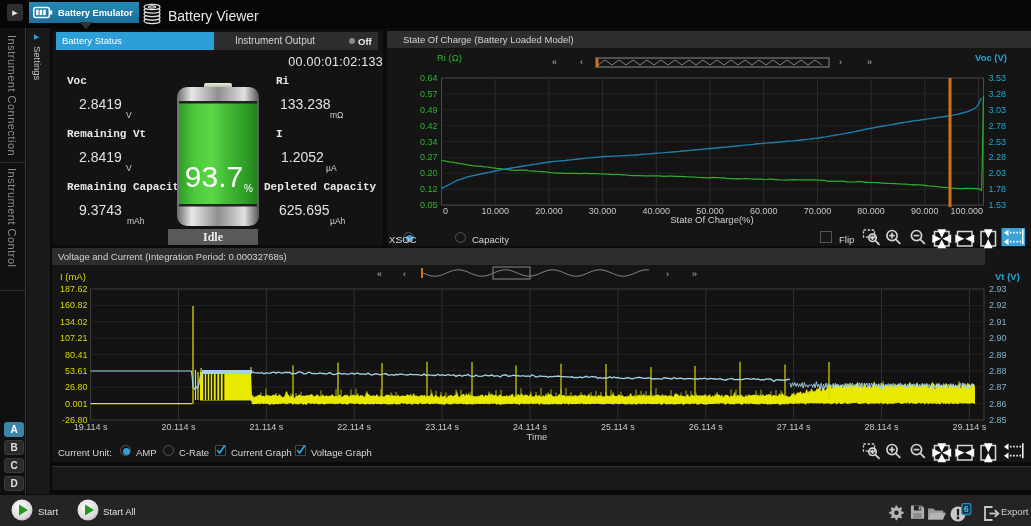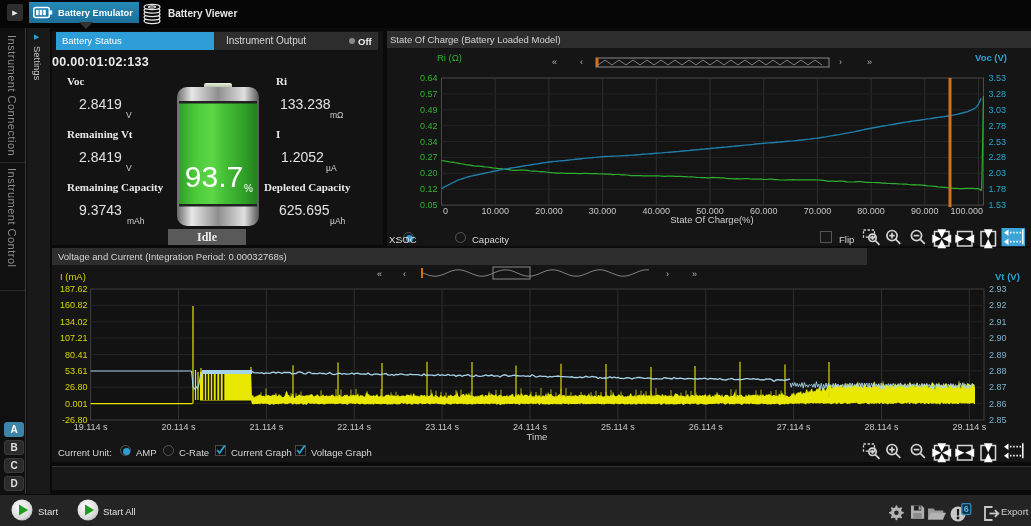--- a/index.html
+++ b/index.html
@@ -1,19 +1,19 @@
 <!DOCTYPE html>
 <html><head><meta charset="utf-8"><title>BenchVue</title><style>
 *{margin:0;padding:0;box-sizing:border-box}
 body{background:#000;font-family:"Liberation Sans",sans-serif}
 #app{position:relative;width:1031px;height:526px;background:#0a0a0a;overflow:hidden}
 .abs{position:absolute}
 .hdr{background:#2d2d2d;color:#d4d4d4;font-size:9.5px;line-height:17px}
 .rot{transform:rotate(90deg);transform-origin:0 0;color:#8e8e8e;font-size:11px;letter-spacing:.5px;white-space:nowrap}
-.lbl{font-family:Liberation Serif, serif;font-weight:bold;color:#e8e8e8;font-size:11px;white-space:nowrap}
+.lbl{font-family:Liberation Mono, monospace;font-weight:bold;color:#e8e8e8;font-size:11px;white-space:nowrap}
 .val{color:#e2e2e2;font-size:14px}
 .unit{color:#cfcfcf;font-size:8.5px}
 .ctl{color:#d8d8d8;font-size:9.5px;white-space:nowrap}
 svg{display:block}
 svg text{font-family:"Liberation Sans",sans-serif}
 </style></head><body>
 <div id="app">
 
 <div class="abs" style="left:0;top:0;width:1031px;height:28px;background:#060606"></div>
 <div class="abs" style="left:7px;top:4px;width:16px;height:17px;background:#2e2e2e;border-radius:2px;color:#e8e8e8;font-size:7px;text-align:center;line-height:17px">▶</div>
@@ -30,41 +30,41 @@
 <svg class="abs" style="left:142px;top:3px" width="20" height="22" viewBox="0 0 20 22">
  <g stroke="#e8e8e8" stroke-width="1.2" fill="#0a0a0a">
  <ellipse cx="10" cy="18" rx="8" ry="2.6"></ellipse>
         <ellipse cx="10" cy="14.5" rx="8" ry="2.6"></ellipse>
  <ellipse cx="10" cy="11" rx="8" ry="2.6"></ellipse>
         <ellipse cx="10" cy="7.5" rx="8" ry="2.6"></ellipse>
  <ellipse cx="10" cy="4" rx="8" ry="2.6"></ellipse>
         <ellipse cx="10" cy="4" rx="3.5" ry="1.1"></ellipse>
  </g>
 </svg>
-<div class="abs" style="left:168px;top:8px;color:#e8e8e8;font-size:10px;font-weight:bold">Battery Viewer</div>
+<div class="abs" style="left:168px;top:8px;color:#e8e8e8;font-size:14px;font-weight:normal">Battery Viewer</div>
 
 <div class="abs" style="left:0;top:28px;width:26px;height:466px;background:#101010;border-right:1px solid #3c3c3c"></div>
 <div class="abs rot" style="left:18px;top:35px">Instrument Connection</div>
 <div class="abs rot" style="left:18px;top:168px">Instrument Control</div>
 <div class="abs" style="left:0;top:162px;width:25px;height:1px;background:#2a2a2a"></div>
 <div class="abs" style="left:0;top:290px;width:25px;height:1px;background:#2a2a2a"></div>
 <div class="abs" style="left:4px;top:422px;width:20px;height:15px;background:#3c84a8;border-radius:3px;color:#fff;font-size:10px;font-weight:bold;text-align:center;line-height:15px">A</div>
 <div class="abs" style="left:4px;top:440px;width:20px;height:15px;background:#2b2b2b;border:1px solid #3a3a3a;border-radius:3px;color:#e0e0e0;font-size:10px;font-weight:bold;text-align:center;line-height:13px">B</div>
 <div class="abs" style="left:4px;top:458px;width:20px;height:15px;background:#2b2b2b;border:1px solid #3a3a3a;border-radius:3px;color:#e0e0e0;font-size:10px;font-weight:bold;text-align:center;line-height:13px">C</div>
 <div class="abs" style="left:4px;top:476px;width:20px;height:15px;background:#2b2b2b;border:1px solid #3a3a3a;border-radius:3px;color:#e0e0e0;font-size:10px;font-weight:bold;text-align:center;line-height:13px">D</div>
 <div class="abs" style="left:27px;top:28px;width:23px;height:466px;background:#191919"></div>
 <div class="abs" style="left:34px;top:33px;color:#2d9fd6;font-size:7px">▶</div>
 <div class="abs rot" style="left:43px;top:46px;color:#c8c8c8;font-size:9.5px;letter-spacing:0">Settings</div>
 
 <div class="abs" style="left:52px;top:31px;width:331px;height:214px;background:#131313"></div>
 <div class="abs" style="left:56px;top:32px;width:158px;height:18px;background:#2d9ed8;color:#fff;font-size:9.5px;line-height:18px;padding-left:6px">Battery Status</div>
-<div class="abs hdr" style="left:214px;top:32px;width:164px;height:18px;line-height:18px;padding-left:12px;font-size:10px">Instrument Output</div>
+<div class="abs hdr" style="left:214px;top:32px;width:164px;height:18px;line-height:18px;padding-left:21px;font-size:10px">Instrument Output</div>
 <div class="abs" style="left:349px;top:38px;width:6px;height:6px;border-radius:50%;background:#8a8a8a"></div>
 <div class="abs" style="left:358px;top:36px;color:#f0f0f0;font-size:9.5px;font-weight:bold">Off</div>
-<div class="abs" style="left:52px;top:55px;width:331px;height:16px;color:#e8e8e8;font-size:12.5px;font-weight:bold;text-align:left;letter-spacing:.3px">00.00:01:02:133</div>
+<div class="abs" style="left:52px;top:55px;width:331px;height:16px;color:#e8e8e8;font-size:12.5px;font-weight:normal;text-align:right;letter-spacing:.3px">00.00:01:02:133</div>
 <div class="abs lbl" style="left:67px;top:75px">Voc</div>
 <div class="abs val" style="left:79px;top:96px">2.8419</div>
 <div class="abs unit" style="left:126px;top:110px">V</div>
 <div class="abs lbl" style="left:67px;top:128px">Remaining Vt</div>
 <div class="abs val" style="left:79px;top:149px">2.8419</div>
 <div class="abs unit" style="left:126px;top:163px">V</div>
 <div class="abs lbl" style="left:67px;top:181px">Remaining Capacity</div>
 <div class="abs val" style="left:79px;top:202px">9.3743</div>
 <div class="abs unit" style="left:127px;top:216px">mAh</div>
 <div class="abs lbl" style="left:276px;top:75px">Ri</div>
@@ -99,24 +99,24 @@
  </linearGradient>
 </defs>
 <rect x="28" y="4" width="28" height="7" rx="2" fill="url(#cap)"></rect>
 <rect x="1" y="8" width="82" height="139" rx="10" fill="url(#metal)"></rect>
 <rect x="3" y="24" width="78" height="101" fill="url(#green)"></rect>
 <rect x="3" y="22" width="78" height="2.5" fill="#222"></rect>
 <rect x="3" y="125" width="78" height="2.5" fill="#222"></rect>
 <text x="38" y="108" fill="#fff" font-size="30" text-anchor="middle" font-family="Liberation Sans">93.7</text>
 <text x="68" y="113" fill="#fff" font-size="10" font-family="Liberation Sans">%</text>
 </svg>
-<div class="abs" style="left:168px;top:229px;width:78px;height:16px;background:#595959;color:#ededed;font-size:12px;font-weight:bold;font-family:'Liberation Serif',serif;text-align:center;line-height:16px">Idle</div>
+<div class="abs" style="left:168px;top:229px;width:90px;height:16px;background:#595959;color:#ededed;font-size:12px;font-weight:bold;font-family:'Liberation Serif',serif;text-align:center;line-height:16px">Idle</div>
 
 <div class="abs" style="left:387px;top:31px;width:644px;height:215px;background:#151515"></div>
-<div class="abs hdr" style="left:387px;top:31px;width:644px;height:17px;padding-left:3px">State Of Charge (Battery Loaded Model)</div>
+<div class="abs hdr" style="left:387px;top:31px;width:644px;height:17px;padding-left:16px">State Of Charge (Battery Loaded Model)</div>
 <svg class="abs" style="left:387px;top:31px" width="644" height="215" viewBox="0 0 644 215">
 <rect x="54.5" y="47.0" width="542.0" height="127.1" fill="#141414" stroke="#4a4a4a"></rect>
 <g stroke="#2e2e2e" stroke-width="1">
         <line x1="108.2" y1="47.0" x2="108.2" y2="174.1"></line>
         <line x1="161.9" y1="47.0" x2="161.9" y2="174.1"></line>
         <line x1="215.6" y1="47.0" x2="215.6" y2="174.1"></line>
         <line x1="269.3" y1="47.0" x2="269.3" y2="174.1"></line>
         <line x1="323.0" y1="47.0" x2="323.0" y2="174.1"></line>
         <line x1="376.7" y1="47.0" x2="376.7" y2="174.1"></line>
         <line x1="430.4" y1="47.0" x2="430.4" y2="174.1"></line>
@@ -181,21 +181,21 @@
 <div class="abs ctl" style="left:389px;top:234px">X:</div>
 <div class="abs" style="left:403px;top:232px;width:11px;height:11px;border-radius:50%;background:#161616;border:1px solid #555"></div>
 <div class="abs" style="left:406px;top:235px;width:7px;height:7px;border-radius:50%;background:#2da0d8"></div>
 <div class="abs ctl" style="left:396px;top:234px">SOC</div>
 <div class="abs" style="left:455px;top:232px;width:11px;height:11px;border-radius:50%;background:#161616;border:1px solid #555"></div>
 <div class="abs ctl" style="left:472px;top:234px">Capacity</div>
 <div class="abs" style="left:820px;top:231px;width:12px;height:12px;background:#161616;border:1px solid #555"></div>
 <div class="abs ctl" style="left:839px;top:234px">Flip</div>
 
 <div class="abs" style="left:52px;top:248px;width:979px;height:214px;background:#151515"></div>
-<div class="abs hdr" style="left:52px;top:248px;width:815px;height:17px;padding-left:6px">Voltage and Current (Integration Period: 0.00032768s)</div>
+<div class="abs hdr" style="left:52px;top:248px;width:933px;height:17px;padding-left:6px">Voltage and Current (Integration Period: 0.00032768s)</div>
 <svg class="abs" style="left:52px;top:248px" width="979" height="214" viewBox="0 0 979 214">
 <rect x="38.6" y="41.0" width="893.4" height="131.0" fill="#121212" stroke="#3f3f3f"></rect>
 <g stroke="#303030" stroke-width="1">
         <line x1="126.5" y1="41.0" x2="126.5" y2="172.0"></line>
         <line x1="214.4" y1="41.0" x2="214.4" y2="172.0"></line>
         <line x1="302.2" y1="41.0" x2="302.2" y2="172.0"></line>
         <line x1="390.1" y1="41.0" x2="390.1" y2="172.0"></line>
         <line x1="478.0" y1="41.0" x2="478.0" y2="172.0"></line>
         <line x1="565.9" y1="41.0" x2="565.9" y2="172.0"></line>
         <line x1="653.8" y1="41.0" x2="653.8" y2="172.0"></line>

